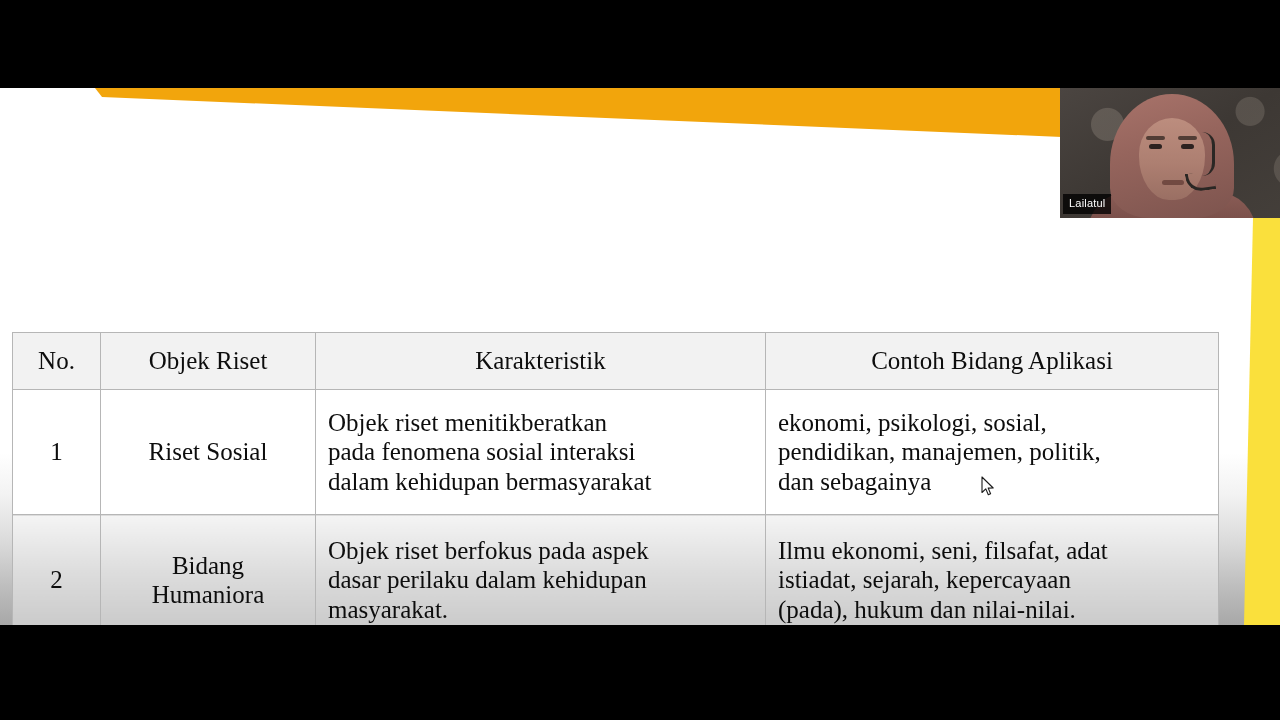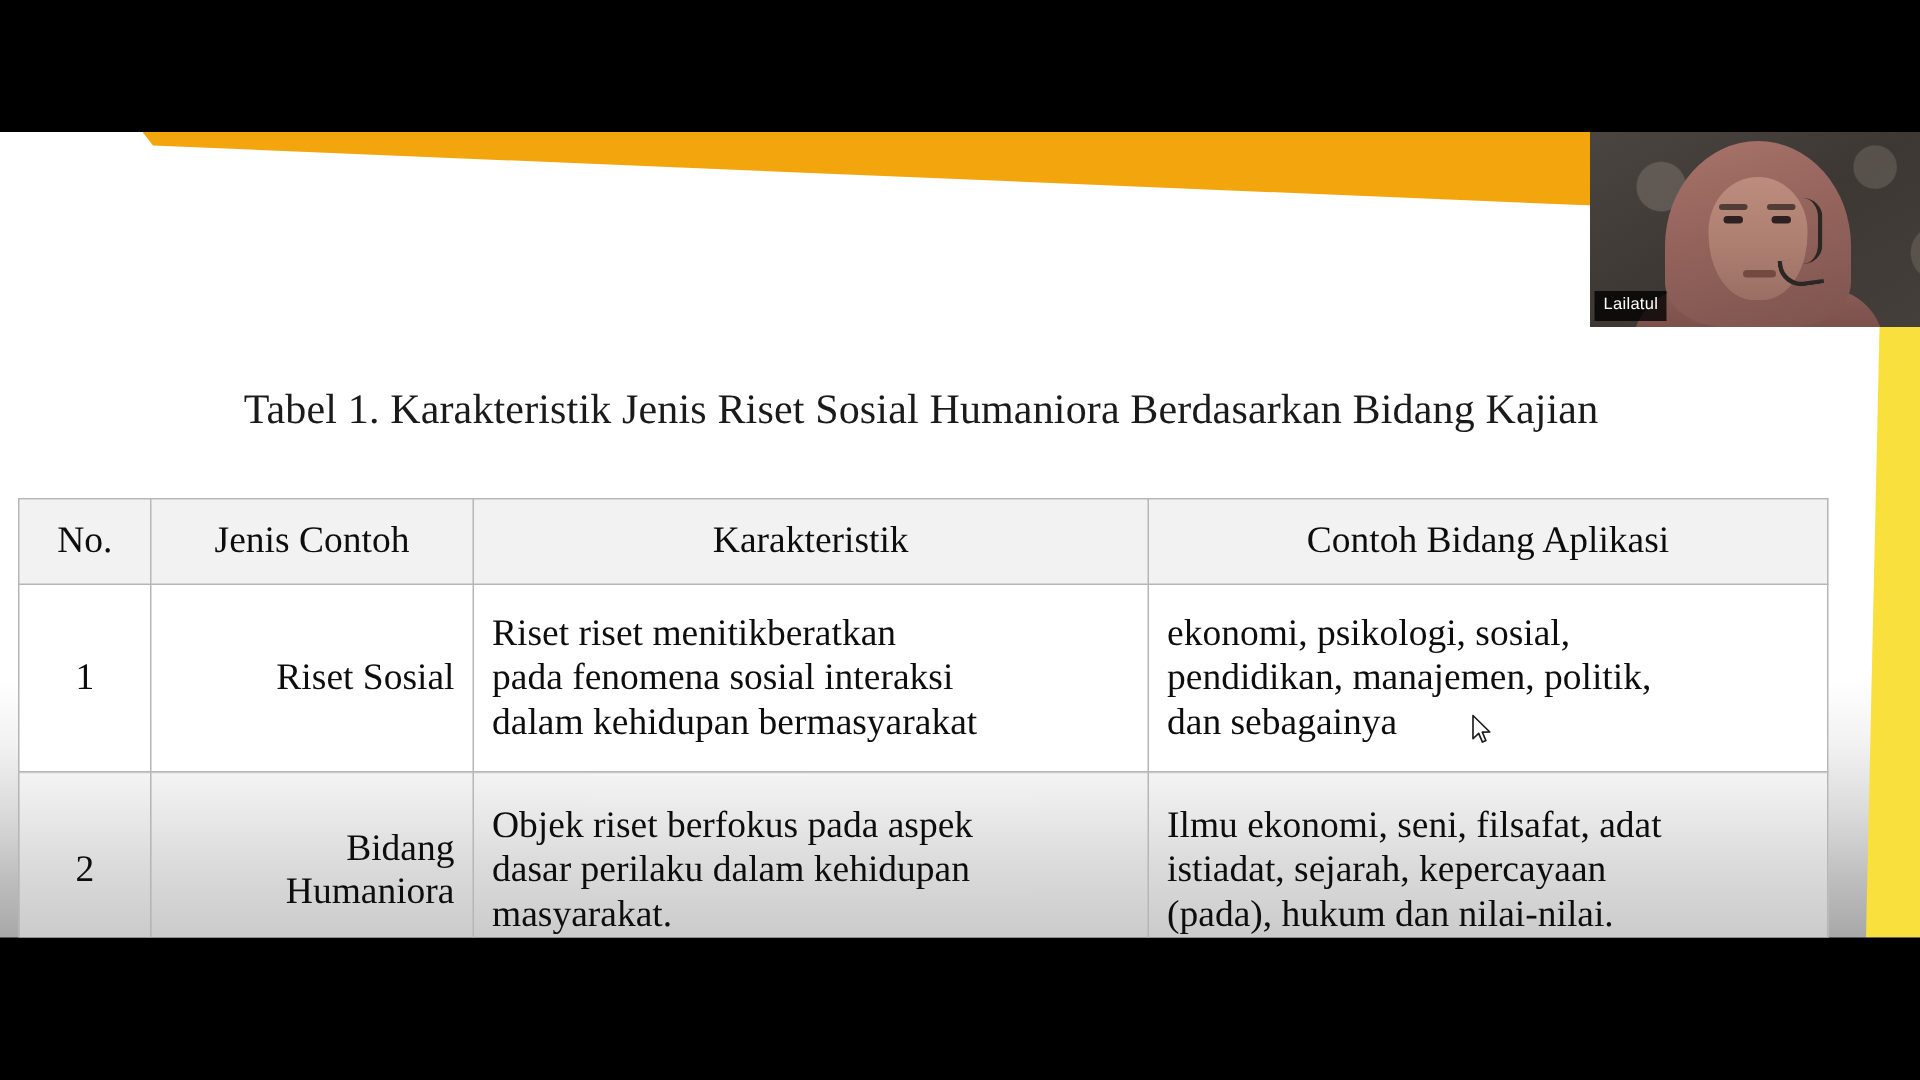--- a/index.html
+++ b/index.html
@@ -104,21 +104,21 @@
   }
   #data-table tbody tr.row-1 td {
     background: #ffffff;
     height: 112px;
   }
   #data-table tbody tr.row-2 td {
     background: linear-gradient(to bottom, #f4f4f4 0%, #dcdcdc 45%, #c4c4c4 100%);
     height: 118px;
   }
   td.cell-no { text-align: center; }
-  td.cell-jenis { text-align: right; }
+  td.cell-jenis { text-align: center; }
   td.cell-text { text-align: left; }
   .cell-line { display: block; white-space: nowrap; }
 
   
   #webcam {
     position: absolute;
     left: 1060px;
     top: 88px;
     width: 264px;
     height: 130px;
@@ -240,45 +240,44 @@
 </head>
 <body>
 
 <div id="screen">
 
   <div id="slide">
 
     <div class="deco-orange"></div>
     <div class="deco-yellow"></div>
 
-    <div id="table-title">Tabel 1. Karakteristik Jenis Riset Sosial Humaniora Berdasarkan Bidang Kajian</div>
 
     <table id="data-table">
       <colgroup>
         <col class="c-no">
           <col class="c-jns">
           <col class="c-kar">
           <col class="c-apl">
       </colgroup>
       <thead>
         <tr>
           <th>No.</th>
-          <th>Jenis Contoh</th>
+          <th>Objek Riset</th>
           <th>Karakteristik</th>
           <th>Contoh Bidang Aplikasi</th>
         </tr>
       </thead>
       <tbody>
         <tr class="row-1">
           <td class="cell-no">1</td>
           <td class="cell-jenis">
             <span class="cell-line">Riset Sosial</span>
           </td>
           <td class="cell-text">
-            <span class="cell-line">Riset riset menitikberatkan</span>
+            <span class="cell-line">Objek riset menitikberatkan</span>
             <span class="cell-line">pada fenomena sosial interaksi</span>
             <span class="cell-line">dalam kehidupan bermasyarakat</span>
           </td>
           <td class="cell-text">
             <span class="cell-line">ekonomi, psikologi, sosial,</span>
             <span class="cell-line">pendidikan, manajemen, politik,</span>
             <span class="cell-line">dan sebagainya</span>
           </td>
         </tr>
         <tr class="row-2">

